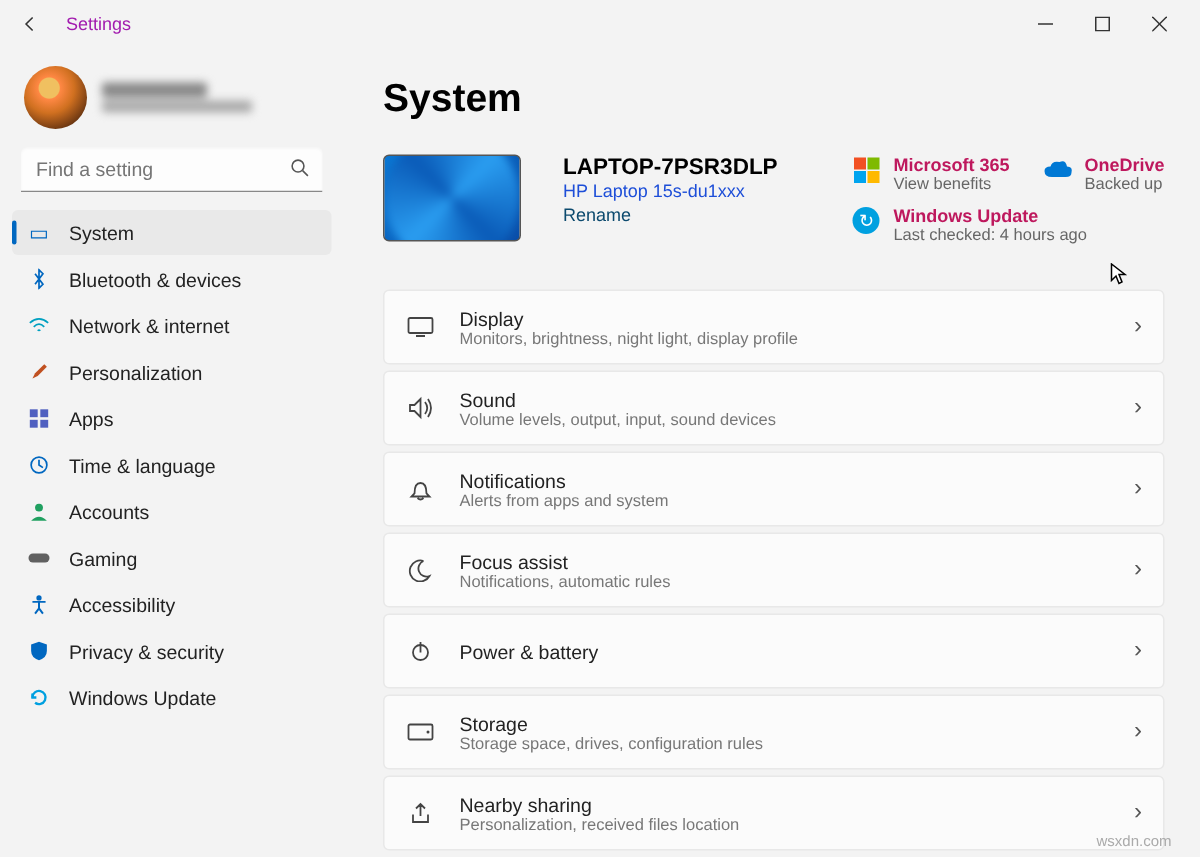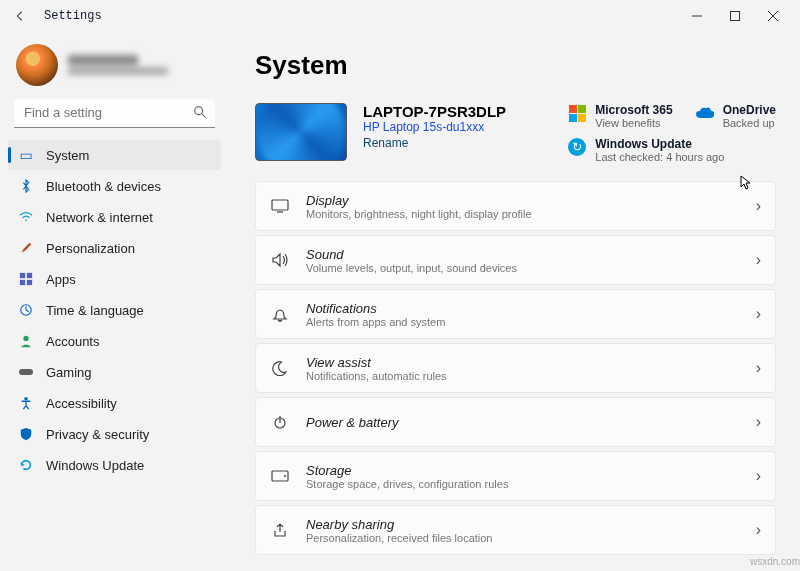--- a/index.html
+++ b/index.html
@@ -1,20 +1,20 @@
 <!DOCTYPE html>
 <html><head>
   <meta charset="utf-8">
   <style>
     * { margin: 0; padding: 0; box-sizing: border-box; font-family: 'Segoe UI', sans-serif; }
     body { background: #f3f3f3; width: 800px; height: 571px; overflow: hidden; position: relative; }
     
     .titlebar { height: 32px; display: flex; align-items: center; padding: 0 8px; background: #f3f3f3; }
     .titlebar .back { width: 24px; height: 24px; display: flex; align-items: center; justify-content: center; cursor: pointer; }
-    .titlebar .title { font-size: 12px; margin-left: 12px; color: #0f172a; font-family: Liberation Mono, monospace; }
+    .titlebar .title { font-size: 12px; margin-left: 12px; color: #a21caf; }
     .titlebar .controls { margin-left: auto; display: flex; }
     .titlebar .controls > div { width: 38px; height: 28px; display: flex; align-items: center; justify-content: center; cursor: pointer; }
     
     .layout { display: flex; height: calc(100% - 32px); }
     
     .sidebar { width: 225px; padding: 8px 4px 8px 8px; display: flex; flex-direction: column; }
     .profile { display: flex; align-items: center; padding: 4px 8px 12px 8px; gap: 10px; }
     .avatar { width: 42px; height: 42px; border-radius: 50%; background: radial-gradient(circle at 40% 35%, #f0c060 18%, #ff8844 20%, #d07020 45%, #603010 80%); flex-shrink: 0; }
     .profile-text { filter: blur(3px); display:flex; flex-direction:column; gap:2px;}
     .profile-text .p1 { width: 70px; height: 10px; background: #888; border-radius:2px;}
@@ -26,44 +26,44 @@
     
     .nav { display: flex; flex-direction: column; gap: 1px; }
     .nav-item { display: flex; align-items: center; height: 30px; padding: 0 10px; border-radius: 4px; cursor: pointer; font-size: 13px; color: #222; gap: 12px; position: relative; }
     .nav-item.active { background: #e9e9e9; }
     .nav-item.active::before { content:''; position:absolute; left:0; top:7px; bottom:7px; width:3px; background:#0067c0; border-radius:2px; }
     .nav-item .nicon { width: 16px; height: 16px; display:flex; align-items:center; justify-content:center; font-size:14px; }
     
     .main { flex: 1; padding: 18px 24px 0 30px; overflow-y: auto; }
     .main h1 { font-size: 26px; font-weight: 600; margin-bottom: 22px; }
     
-    .device-row { display: flex; align-items: flex-start; gap: 16px; margin-bottom: 18px; }
+    .device-row { display: flex; align-items: flex-start; gap: 28px; margin-bottom: 30px; }
     .device-thumb { width: 92px; height: 58px; background: linear-gradient(135deg,#0a78d4,#0a4da8); border-radius: 4px; border:1.5px solid #555; display:flex; align-items:center; justify-content:center; overflow:hidden; position:relative; }
     .device-thumb::after{content:''; position:absolute; width:90px; height:90px; border-radius:50%; background: conic-gradient(from 45deg, #2a9df0, #0a5bb8, #2a9df0, #0a5bb8, #2a9df0); filter:blur(3px);}
     .device-info { display:flex; flex-direction:column; }
     .device-info .dname { font-size: 15px; font-weight: 600; }
     .device-info .dmodel { font-size: 12px; color: #1d4ed8; }
     .device-info .rename { font-size: 12px; color: #0c4a6e; margin-top:2px; }
     
     .top-tiles { margin-left:auto; display:grid; grid-template-columns: auto auto; gap: 8px 22px; font-size:12px; }
     .tile { display:flex; gap:8px; align-items:flex-start; cursor:pointer; }
     .tile .ticon { width:20px; height:20px; display:flex; align-items:center; justify-content:center; font-size:16px; }
-    .tile .ttext .t1 { font-weight:600; font-size:12px; color:#0f172a;}
+    .tile .ttext .t1 { font-weight:600; font-size:12px; color:#be185d;}
     .tile .ttext .t2 { font-size:11px; color:#666; }
     .wide { grid-column: 1 / span 2; }
     
     .cards { display:flex; flex-direction:column; gap:4px; padding-bottom: 20px;}
     .card { background:#fbfbfb; border:1px solid #e8e8e8; border-radius:4px; padding: 10px 14px; display:flex; align-items:center; gap:16px; cursor:pointer; min-height:50px; }
     .card .cicon { width:20px; height:20px; color:#444; display:flex; align-items:center; justify-content:center; }
     .card .ctext { flex:1; }
-    .card .ctext .c1 { font-size:13px; color:#222;font-style:italic; }
+    .card .ctext .c1 { font-size:13px; color:#222; }
     .card .ctext .c2 { font-size:11px; color:#777; }
     .card .chev { color:#555; }
     
-    .watermark { position:absolute; bottom:4px; right:0; font-size:10px; color:#aaa; font-family: Arial; }
+    .watermark { position:absolute; bottom:4px; right:19px; font-size:10px; color:#aaa; font-family: Arial; }
     .cursor { position:absolute; top:175px; left:740px; font-size:14px; color:#000; pointer-events:none;}
     
     
     .ic-system{color:#0067c0;} .ic-bt{color:#0067c0;} .ic-net{color:#00a0c0;} .ic-pers{color:#c05020;}
     .ic-apps{color:#5060c0;} .ic-acct{color:#20a060;} .ic-time{color:#0067c0;} .ic-game{color:#606060;}
     .ic-acc{color:#0067c0;} .ic-priv{color:#0067c0;} .ic-wu{color:#00a0e0;}
     .ms-logo{display:grid;grid-template-columns:8px 8px;grid-template-rows:8px 8px;gap:1px;}
     .ms-logo span:nth-child(1){background:#f25022;} .ms-logo span:nth-child(2){background:#7fba00;}
     .ms-logo span:nth-child(3){background:#00a4ef;} .ms-logo span:nth-child(4){background:#ffb900;}
     .onedrive-ic{color:#0078d4;}
@@ -298,21 +298,21 @@
           </span>
         <span class="chev">›</span>
       </div>
       <div class="card">
         <span class="cicon">
             <svg width="16" height="16" viewBox="0 0 16 16">
               <path d="M10 2 A7 7 0 1 0 14 12 A5 5 0 0 1 10 2" stroke="#444" fill="none" stroke-width="1.2"></path>
             </svg>
           </span>
         <span class="ctext">
-            <div class="c1">View assist</div>
+            <div class="c1">Focus assist</div>
             <div class="c2">Notifications, automatic rules</div>
           </span>
         <span class="chev">›</span>
       </div>
       <div class="card">
         <span class="cicon">
             <svg width="16" height="16" viewBox="0 0 16 16">
               <circle cx="8" cy="9" r="5" stroke="#444" fill="none" stroke-width="1.2"></circle>
               <line x1="8" y1="2" x2="8" y2="9" stroke="#444" stroke-width="1.2"></line>
             </svg>

